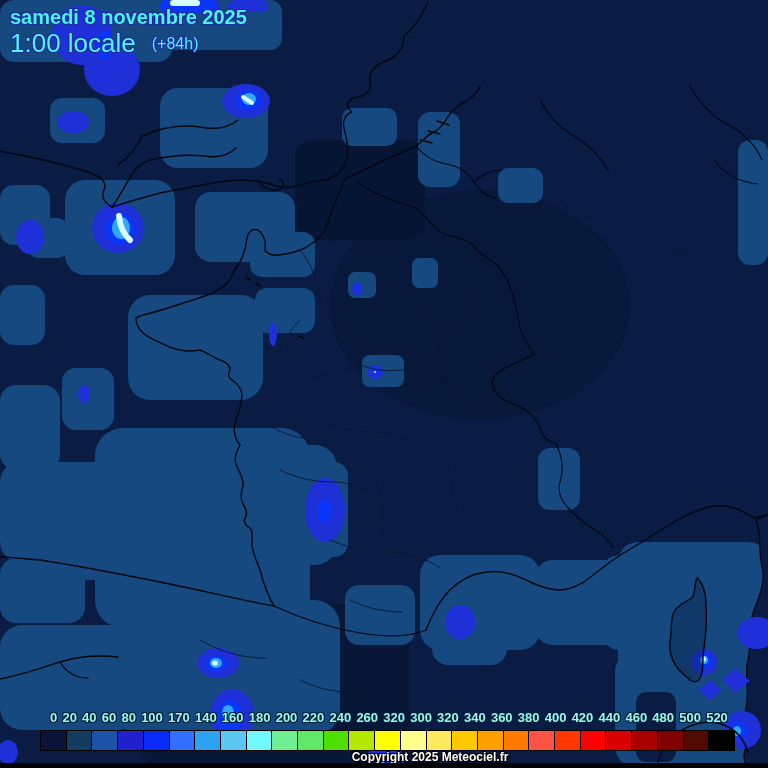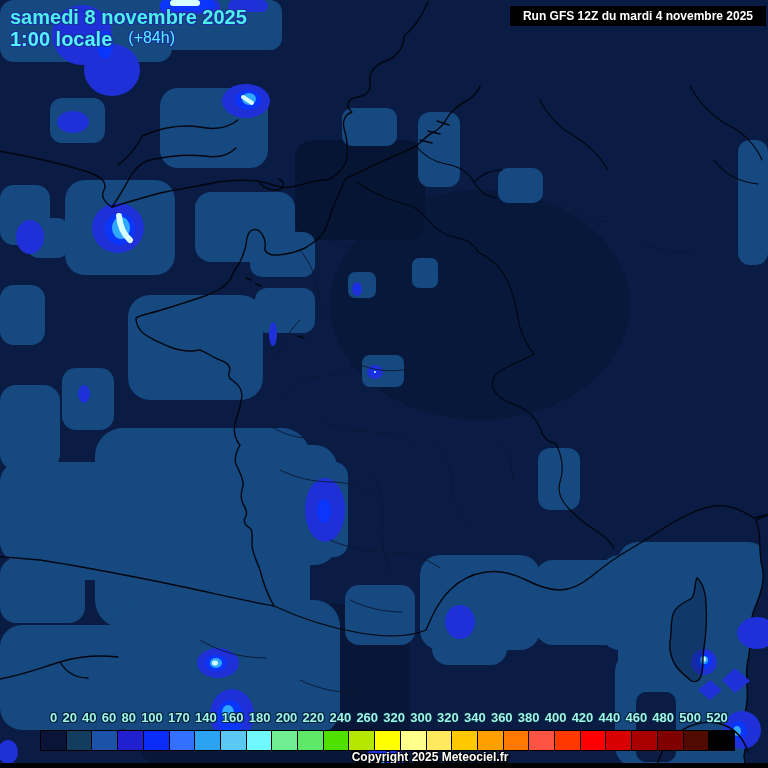--- a/index.html
+++ b/index.html
@@ -22,21 +22,21 @@
   .landfill{fill:var(--c-base);stroke:var(--c-coast);stroke-width:1.4;}
 
   .hdr-date{
     position:absolute;left:10px;top:6px;font-size:20px;font-weight:bold;letter-spacing:0px;
     color:var(--c-title);
     text-shadow:-1px -1px 0 var(--c-outline),1px -1px 0 var(--c-outline),-1px 1px 0 var(--c-outline),1px 1px 0 var(--c-outline);
     white-space:nowrap;
   }
   .hdr-time-row{position:absolute;left:10px;top:28px;white-space:nowrap;}
   .hdr-time{
-    font-size:20px;font-weight:bold;color:var(--c-time);
+    font-size:26px;font-weight:normal;color:var(--c-time);
     text-shadow:-1px -1px 0 var(--c-outline),1px -1px 0 var(--c-outline),-1px 1px 0 var(--c-outline),1px 1px 0 var(--c-outline);
   }
   .hdr-offset{
     font-size:16px;font-weight:normal;color:var(--c-time);margin-left:16px;vertical-align:3px;
     text-shadow:-1px -1px 0 var(--c-outline),1px -1px 0 var(--c-outline),-1px 1px 0 var(--c-outline),1px 1px 0 var(--c-outline);
   }
   .hdr-cin{
     position:absolute;left:10px;top:69px;font-size:15px;font-weight:bold;white-space:nowrap;
     color:var(--c-cin);
     text-shadow:-1px -1px 0 var(--c-outline),1px -1px 0 var(--c-outline),-1px 1px 0 var(--c-outline),1px 1px 0 var(--c-outline);
@@ -235,23 +235,20 @@
       <path d="M 430,440 C 444,452 452,468 452,486 C 452,502 458,516 470,526"></path>
       <path d="M 500,440 C 510,454 514,470 512,486"></path>
     </g>
   </svg>
 
   <div class="hdr-date">samedi 8 novembre 2025</div>
   <div class="hdr-time-row">
     <span class="hdr-time">1:00 locale</span><span class="hdr-offset">(+84h)</span>
   </div>
 
-  <div class="runbox">
-    <span>Run GFS 12Z du mardi 4 novembre 2025</span>
-  </div>
 
   <div class="cb-labels">
       <span>0</span>
       <span>20</span>
       <span>40</span>
       <span>60</span>
       <span>80</span>
       <span>100</span>
       <span>170</span>
       <span>140</span>

